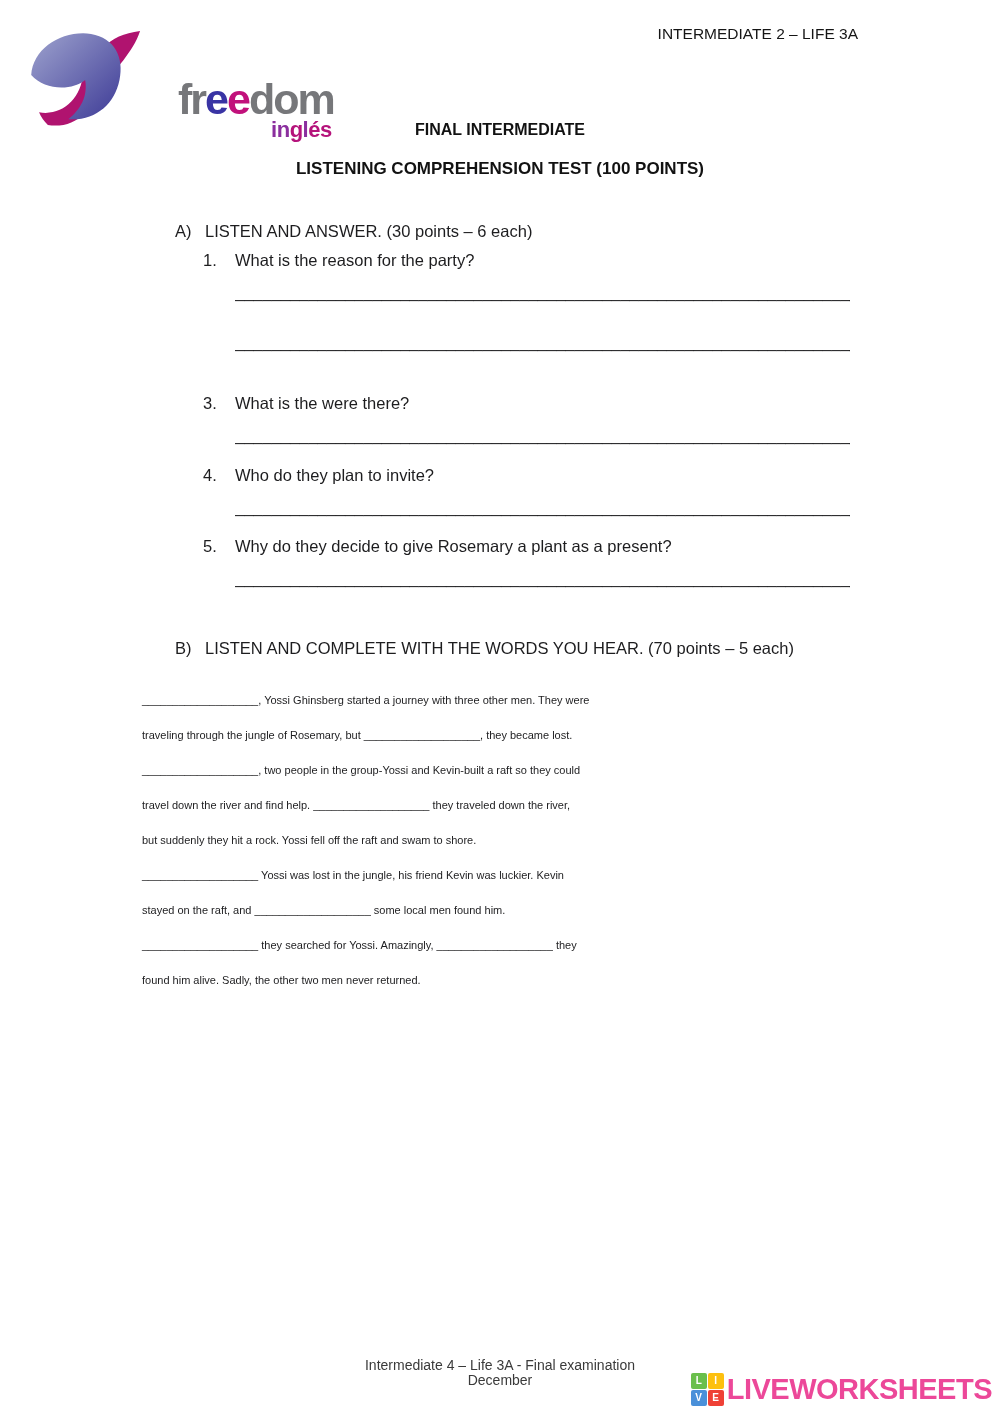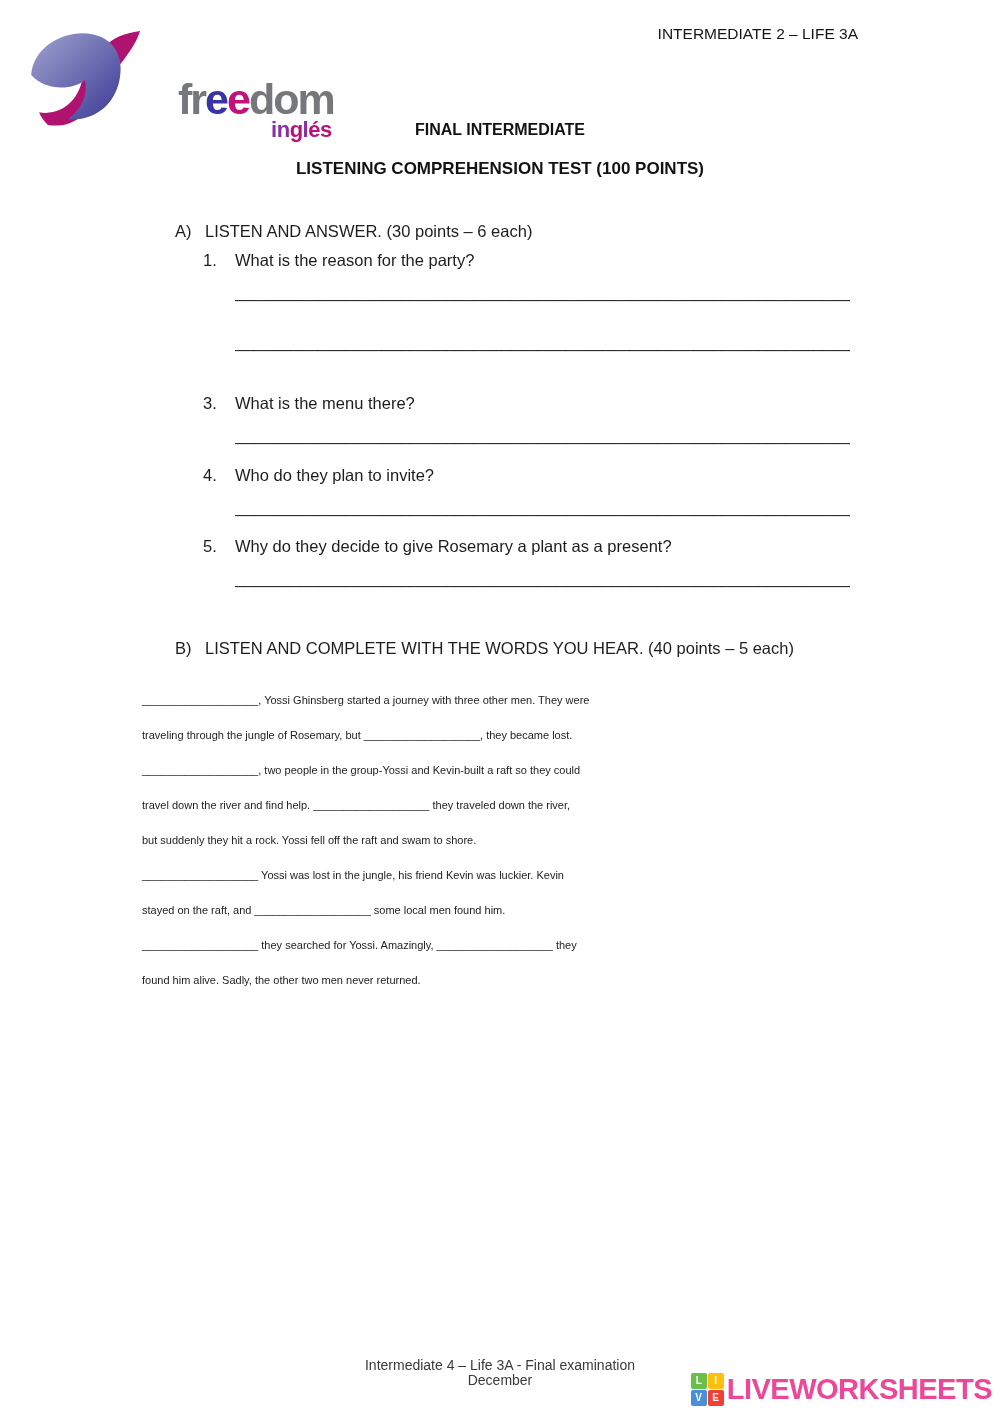--- a/index.html
+++ b/index.html
@@ -114,41 +114,41 @@
     </div>
     <div class="answer-line">_____________________________________________________________________</div>
   </div>
 
   <div class="qa" style="top:321px">
     <div class="answer-line">_____________________________________________________________________</div>
   </div>
 
   <div class="qa" style="top:392px">
     <div class="q-row">
-      <span class="q-num">3.</span><span class="q-text">What is the menu there?</span>
+      <span class="q-num">3.</span><span class="q-text">What is the were there?</span>
     </div>
     <div class="answer-line">_____________________________________________________________________</div>
   </div>
 
   <div class="qa" style="top:464px">
     <div class="q-row">
       <span class="q-num">4.</span><span class="q-text">Who do they plan to invite?</span>
     </div>
     <div class="answer-line">_____________________________________________________________________</div>
   </div>
 
   <div class="qa" style="top:535px">
     <div class="q-row">
       <span class="q-num">5.</span><span class="q-text">Why do they decide to give Rosemary a plant as a present?</span>
     </div>
     <div class="answer-line">_____________________________________________________________________</div>
   </div>
 
   <div class="section-heading sb">
-    <span class="sec-label">B)</span><span>LISTEN AND COMPLETE WITH THE WORDS YOU HEAR. (40 points – 5 each)</span>
+    <span class="sec-label">B)</span><span>LISTEN AND COMPLETE WITH THE WORDS YOU HEAR. (70 points – 5 each)</span>
   </div>
 
   <div class="para">
     <div class="p-line"><span class="blank">___________________</span><span>, Yossi Ghinsberg started a journey with three other men. They were</span></div>
     <div class="p-line"><span>traveling through the jungle of Rosemary, but </span><span class="blank">___________________</span><span>, they became lost.</span></div>
     <div class="p-line"><span class="blank">___________________</span><span>, two people in the group-Yossi and Kevin-built a raft so they could</span></div>
     <div class="p-line"><span>travel down the river and find help. </span><span class="blank">___________________</span><span> they traveled down the river,</span></div>
     <div class="p-line"><span>but suddenly they hit a rock. Yossi fell off the raft and swam to shore.</span></div>
     <div class="p-line"><span class="blank">___________________</span><span> Yossi was lost in the jungle, his friend Kevin was luckier. Kevin</span></div>
     <div class="p-line"><span>stayed on the raft, and </span><span class="blank">___________________</span><span> some local men found him.</span></div>

